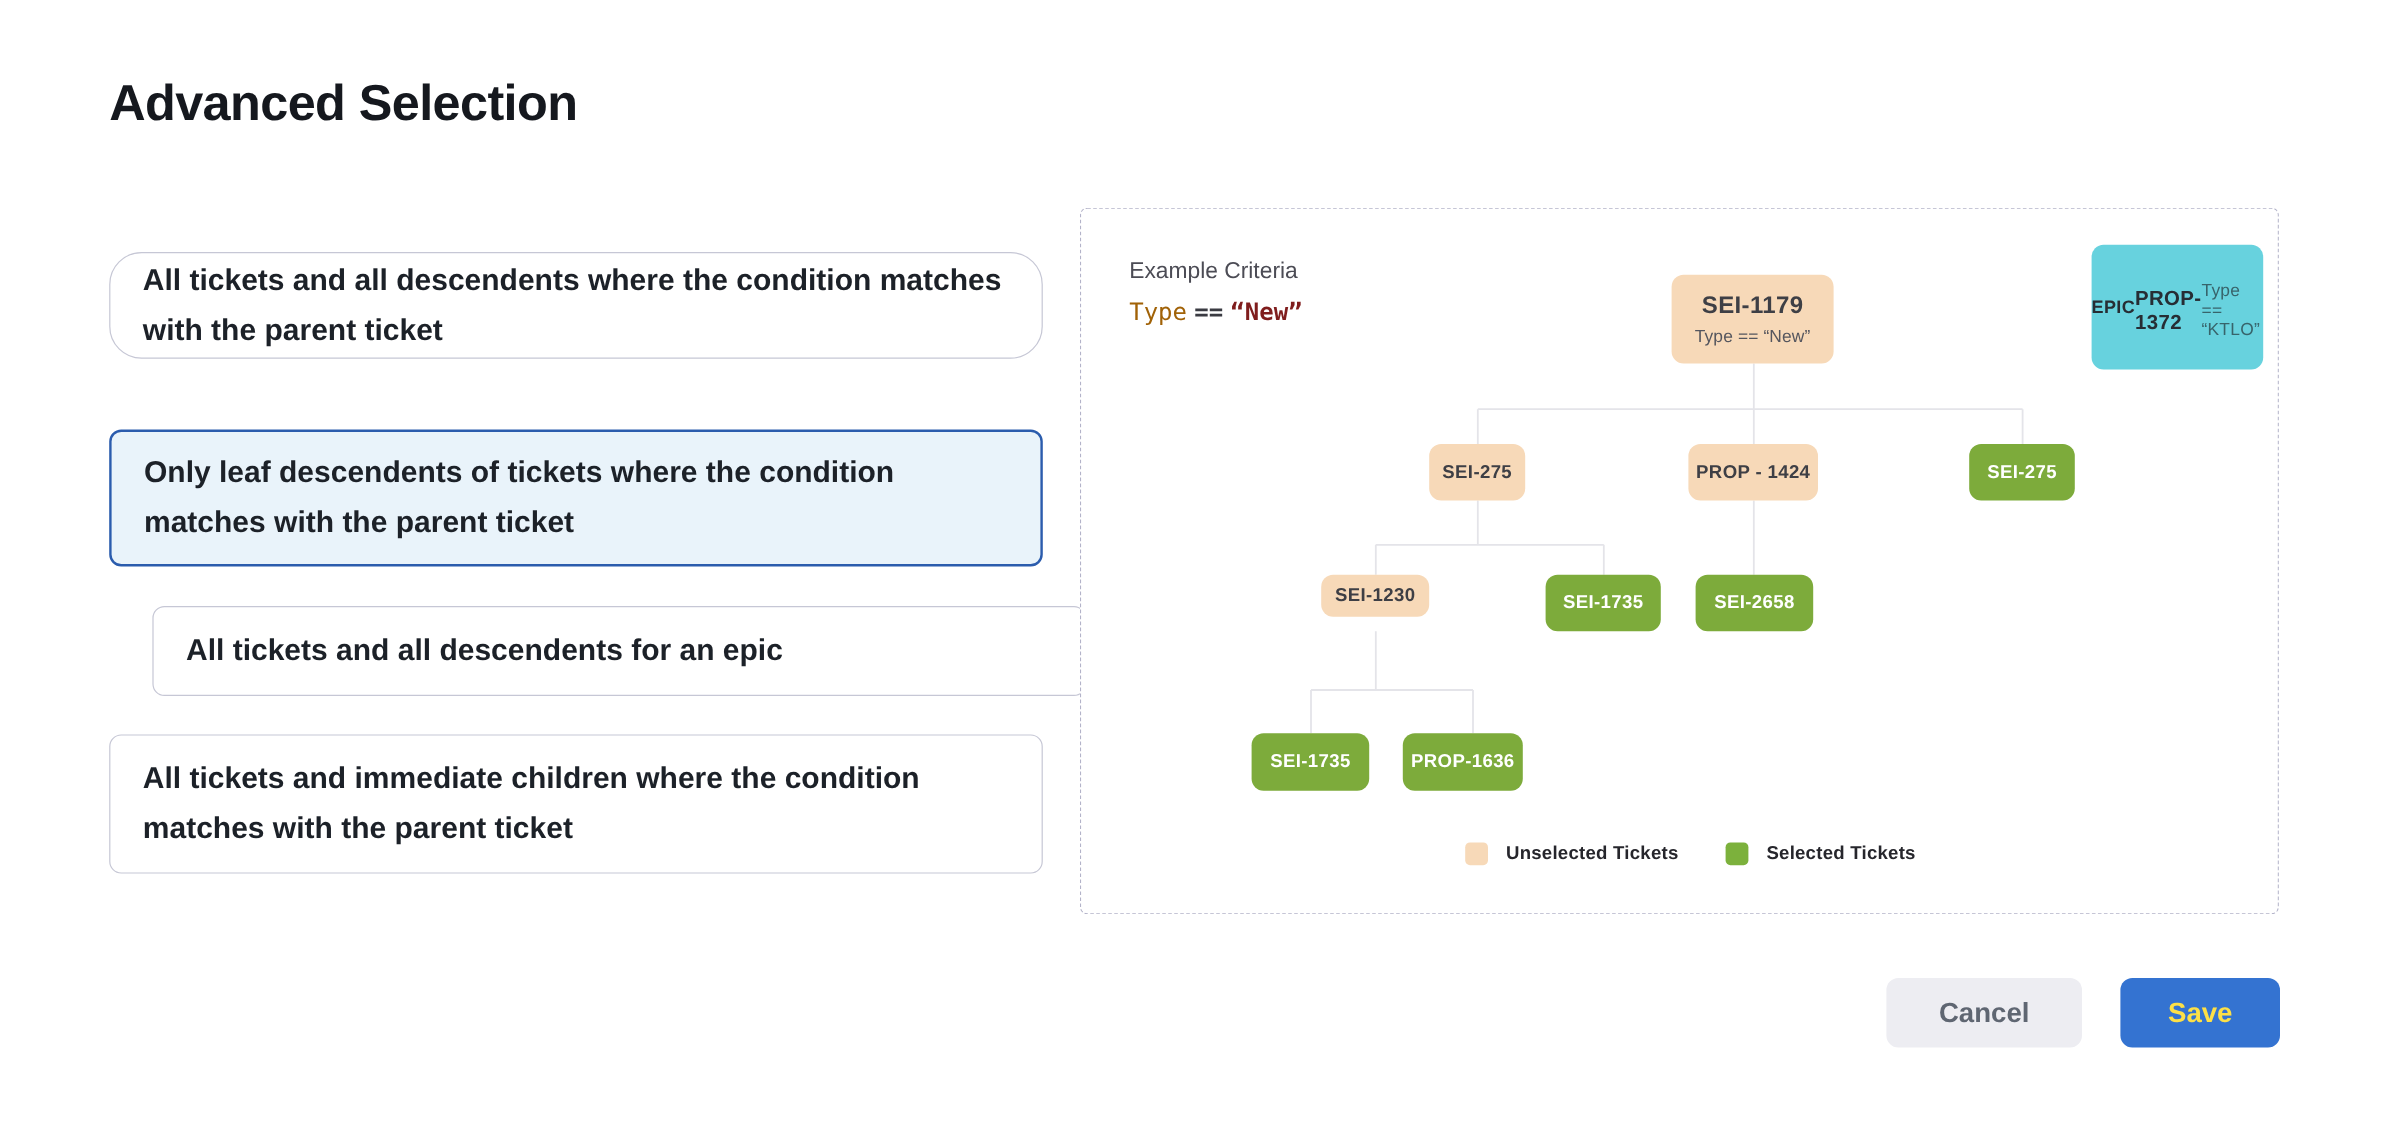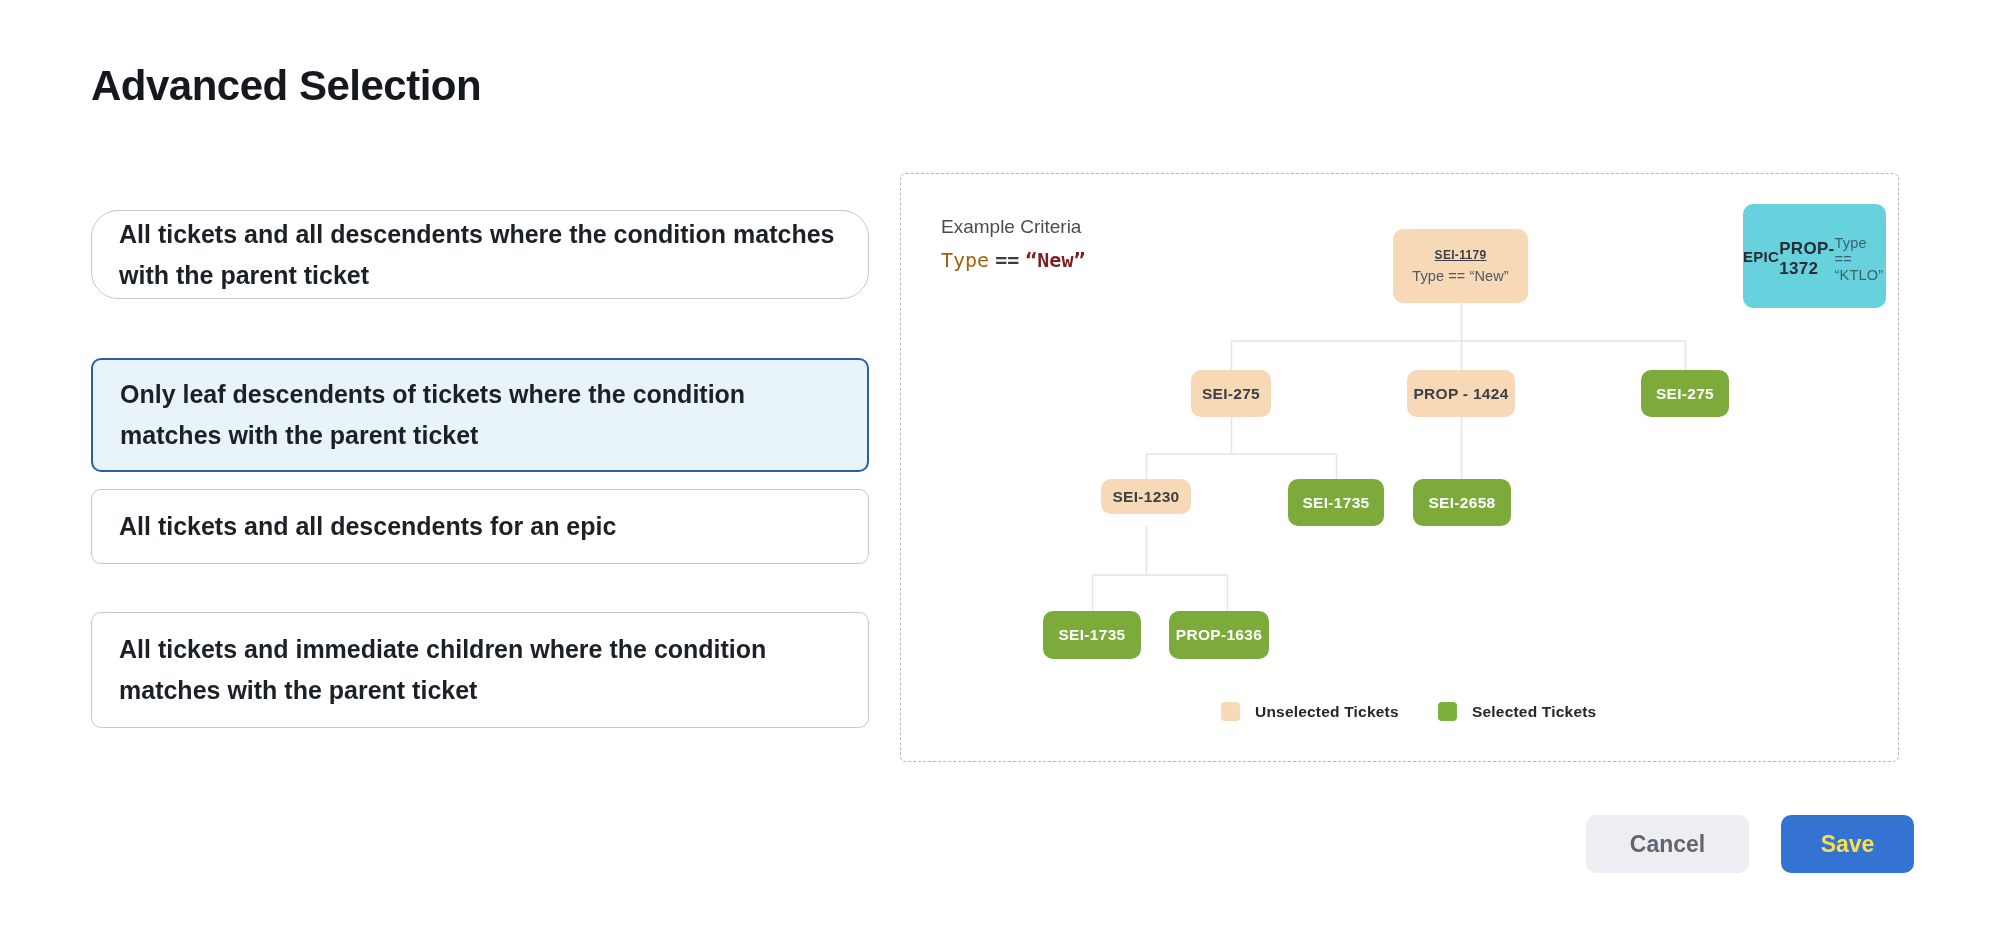--- a/index.html
+++ b/index.html
@@ -46,58 +46,58 @@
     position:absolute; display:flex; flex-direction:column;
     align-items:center; justify-content:center;
     border-radius:10px; font-weight:700; font-size:15.5px; letter-spacing:0.3px;
   }
   .tree-node.unselected { background:#f7d9b8; color:#3e3f45; }
   .tree-node.selected  { background:#7dab3b; color:#ffffff; }
   .tree-node .node-sub {
     font-weight:400; font-size:14.5px; letter-spacing:0.1px;
     color:#55565e; margin-top:6px;
   }
-  .tree-node.root .node-id { font-size:12px;text-decoration:underline; }
+  .tree-node.root .node-id { font-size:20px; }
   .epic-card {
     position:absolute; left:842px; top:30px; width:143px; height:104px;
     background:#67d2de; border-radius:10px;
     display:flex; flex-direction:row; align-items:center; justify-content:center;
     color:#262d34;
   }
   .epic-kind { font-size:15px; font-weight:700; letter-spacing:0.3px; }
   .epic-id   { font-size:17px; font-weight:700; letter-spacing:0.3px; margin-top:5px; }
   .epic-criteria { font-size:14.5px; color:rgba(38,57,62,0.72); margin-top:6px; letter-spacing:0.2px; }
   .legend-item {
     position:absolute; top:528px; display:flex; align-items:center;
   }
   .legend-swatch { width:19px; height:19px; border-radius:4px; }
   .legend-swatch.peach { background:#f7d9b8; }
   .legend-swatch.green { background:#7cb13c; }
   .legend-label { margin-left:15px; font-size:15.5px; font-weight:700; color:#26262c; letter-spacing:0.2px; }
   
   .btn {
     position:absolute; top:815px; height:58px; border:none; border-radius:10px;
     font-family:"Liberation Sans", sans-serif; font-size:23px; font-weight:700;
-    display:flex; align-items:center; justify-content:center; cursor:pointer;margin-left:14px;
+    display:flex; align-items:center; justify-content:center; cursor:pointer;
   }
   .btn-cancel { left:1572px; width:163px; background:#ededf2; color:#5f6672; }
   .btn-save   { left:1767px; width:133px; background:#3473d1; color:#fde047; }
 </style>
 </head>
 <body>
 
 <h1 class="page-title">Advanced Selection</h1>
 
 <div class="option-card" style="top:210px;height:89px;border-radius:27px;">
   <span>All tickets and all descendents where the condition matches with the parent ticket</span>
 </div>
 <div class="option-card selected" style="top:358px;height:114px;">
   <span>Only leaf descendents of tickets where the condition matches with the parent ticket</span>
 </div>
-<div class="option-card" style="top:489px;height:75px;">
+<div class="option-card" style="top:505px;height:75px;margin-left:36px;">
   <span>All tickets and all descendents for an epic</span>
 </div>
 <div class="option-card" style="top:612px;height:116px;">
   <span>All tickets and immediate children where the condition matches with the parent ticket</span>
 </div>
 
 <div class="example-panel">
 
   <div class="example-heading">Example Criteria</div>
 

